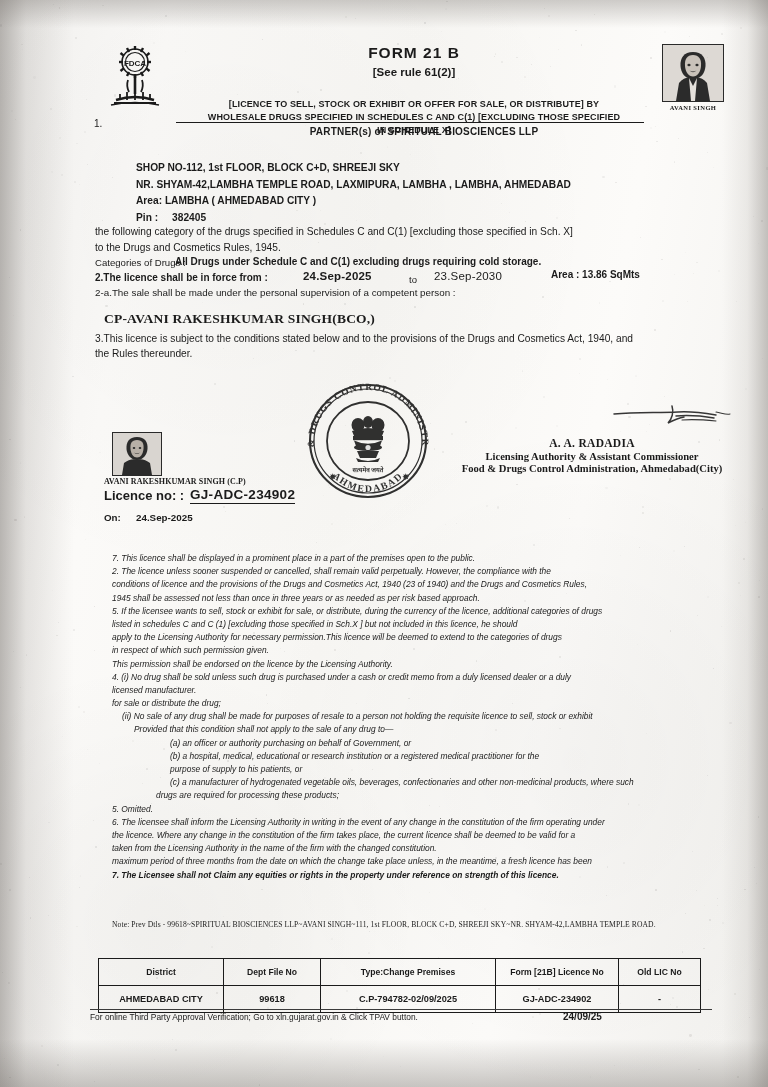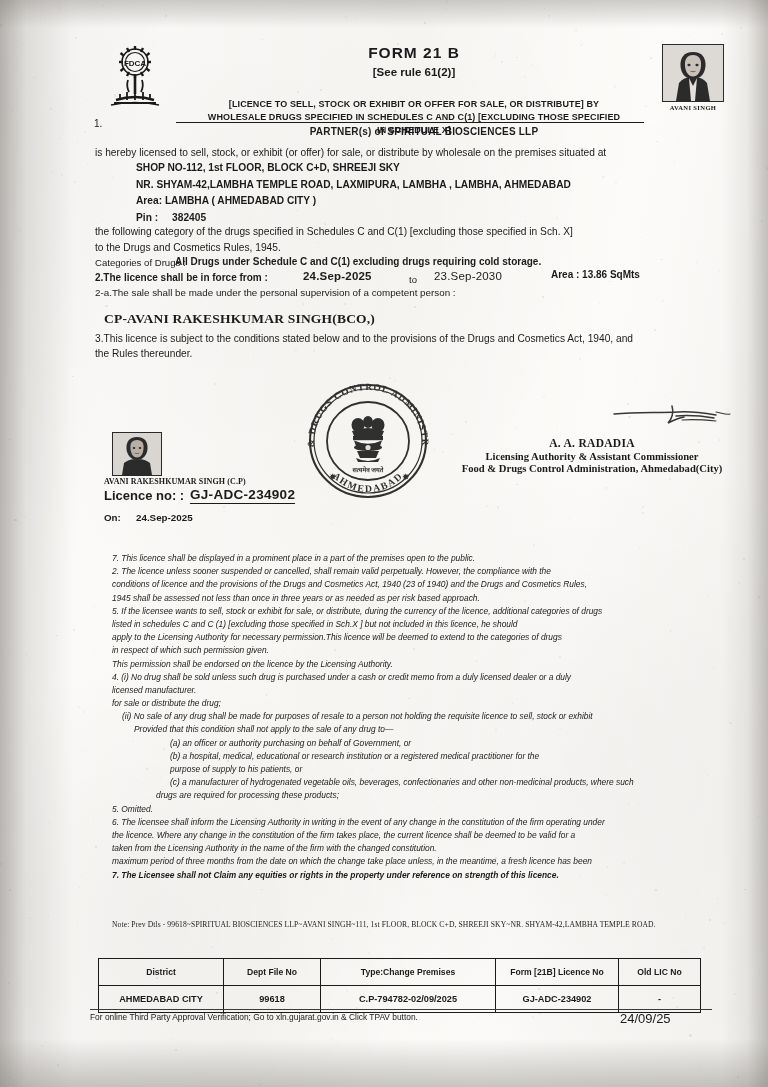--- a/index.html
+++ b/index.html
@@ -393,24 +393,24 @@
 
   .foot {
     position: absolute;
     left: 90px;
     top: 1012px;
     font-size: 8.4px;
     color: #1b1b1b;
   }
   .foot-date {
     position: absolute;
-    left: 620px;
+    left: 563px;
     top: 1011px;
-    font-size: 13px;
-    font-weight: normal;
+    font-size: 10px;
+    font-weight: bold;
   }
   .foot-rule {
     position: absolute;
     left: 90px;
     right: 56px;
     top: 1009px;
     border-top: 1px solid #3a3a3a;
   }
 
   .speck {
@@ -483,21 +483,20 @@
       <div class="hdr-title">FORM  21 B</div>
       <div class="hdr-rule">[See rule 61(2)]</div>
       <div class="hdr-sub">[LICENCE TO SELL, STOCK OR EXHIBIT OR OFFER FOR SALE, OR DISTRIBUTE] BY</div>
       <div class="hdr-sub">WHOLESALE DRUGS SPECIFIED IN SCHEDULES C AND C(1)  [EXCLUDING THOSE SPECIFIED</div>
       <div class="hdr-sub">IN SCHEDULE X]</div>
     </div>
     <div class="hdr-divider"></div>
 
     <div class="num1">1.</div>
     <div class="partner-line">PARTNER(s) of SPIRITUAL BIOSCIENCES LLP</div>
-    <div class="body-text l-hereby">is hereby licensed to sell, stock, or exhibit (or offer) for sale, or distribute by wholesale on the premises situated at</div>
 
     <div class="addr">
       <div>SHOP NO-112, 1st FLOOR, BLOCK C+D, SHREEJI SKY</div>
       <div>NR. SHYAM-42,LAMBHA TEMPLE ROAD, LAXMIPURA, LAMBHA , LAMBHA, AHMEDABAD</div>
       <div>Area: LAMBHA ( AHMEDABAD CITY )</div>
       <div>
         <span class="pin">Pin :</span><span class="pin-val">382405</span>
       </div>
     </div>
 

